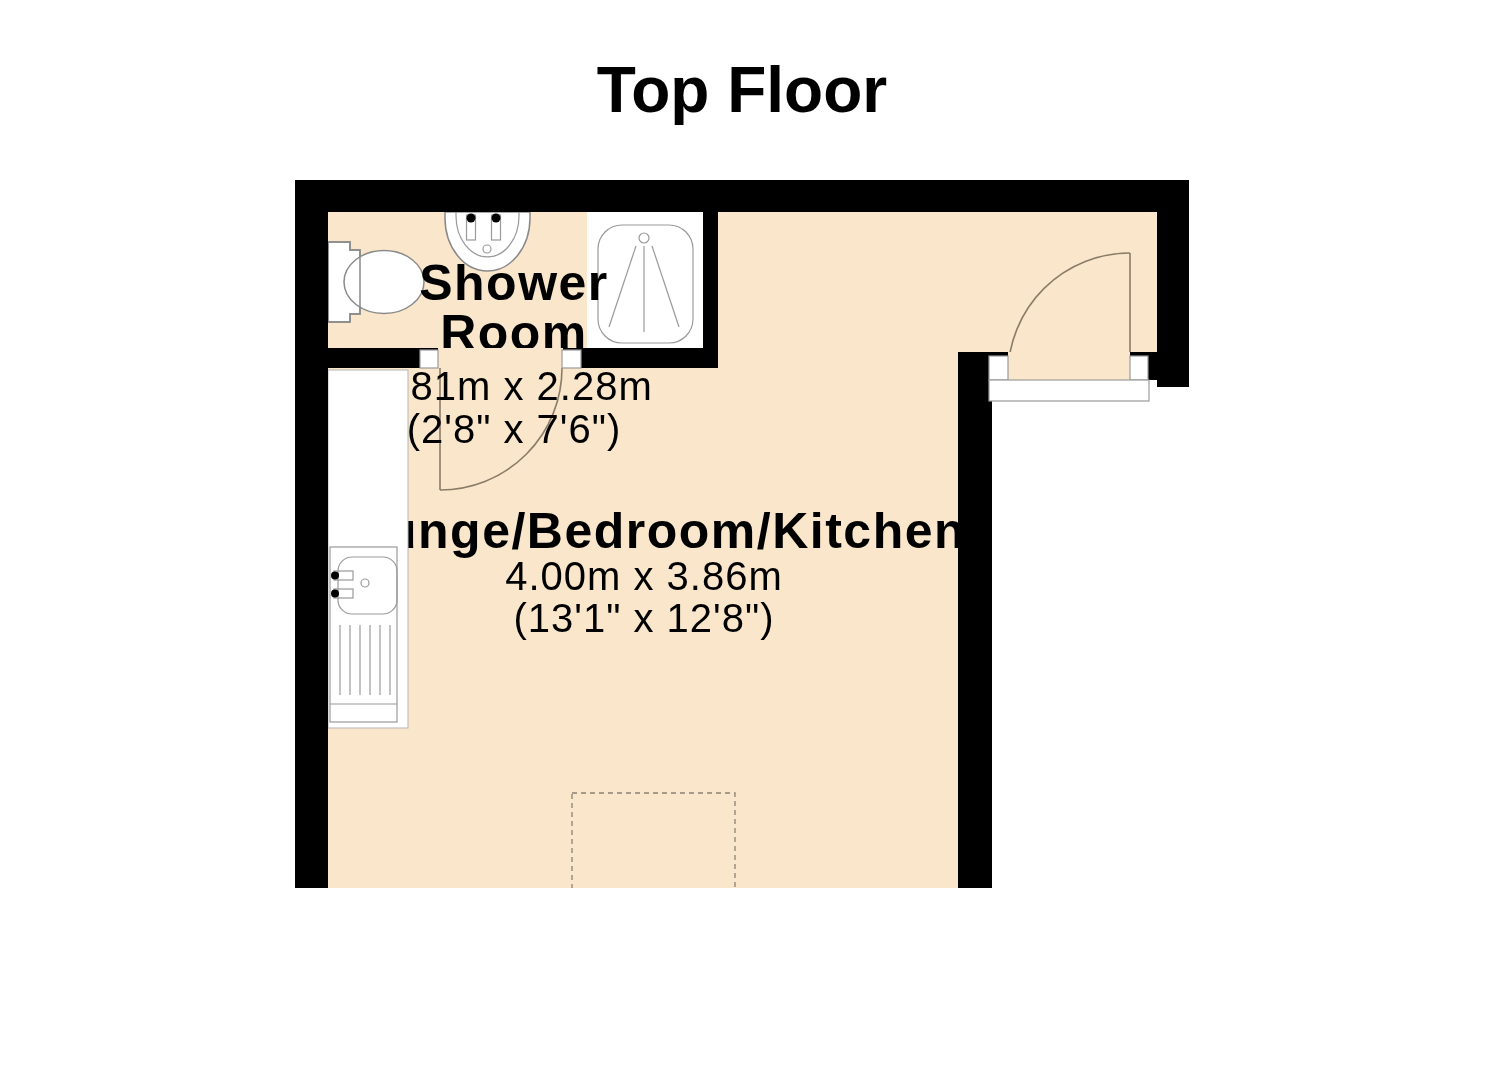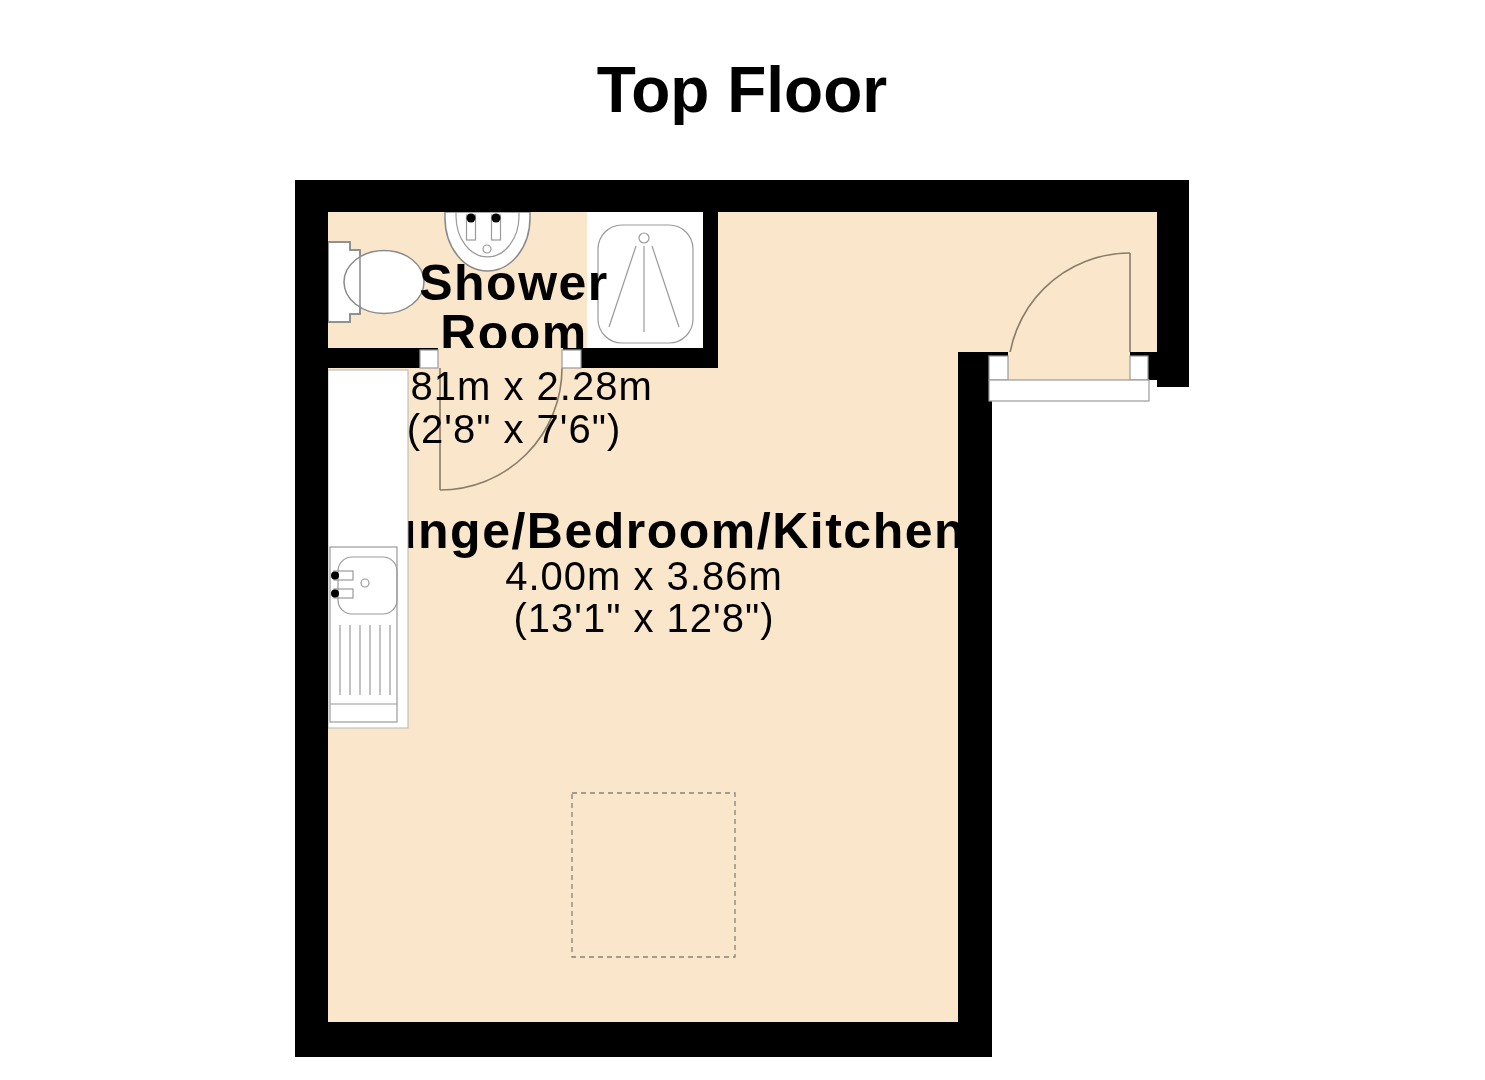--- a/index.html
+++ b/index.html
@@ -1,16 +1,16 @@
 <!DOCTYPE html>
 <html><head>
 <meta charset="utf-8">
 <style>
   html, body { margin: 0; padding: 0; background: #ffffff; }
-  .page { position: relative; width: 1485px; height: 1080px; background: #ffffff; overflow: hidden; }
+  .page { position: relative; width: 1485px; height: 888px; background: #ffffff; overflow: hidden; }
   svg { display: block; }
 
   .floor { fill: #FAE7CB; }
   .wall { fill: #000000; }
 
   .fixture { fill: #ffffff; stroke: #8a8a8a; stroke-width: 1.5; }
   .fixture-line { fill: none; stroke: #8a8a8a; stroke-width: 1.5; }
   .fixture-thin { fill: none; stroke: #9a9a9a; stroke-width: 1.2; }
   .tap-dot { fill: #000000; stroke: none; }
 

